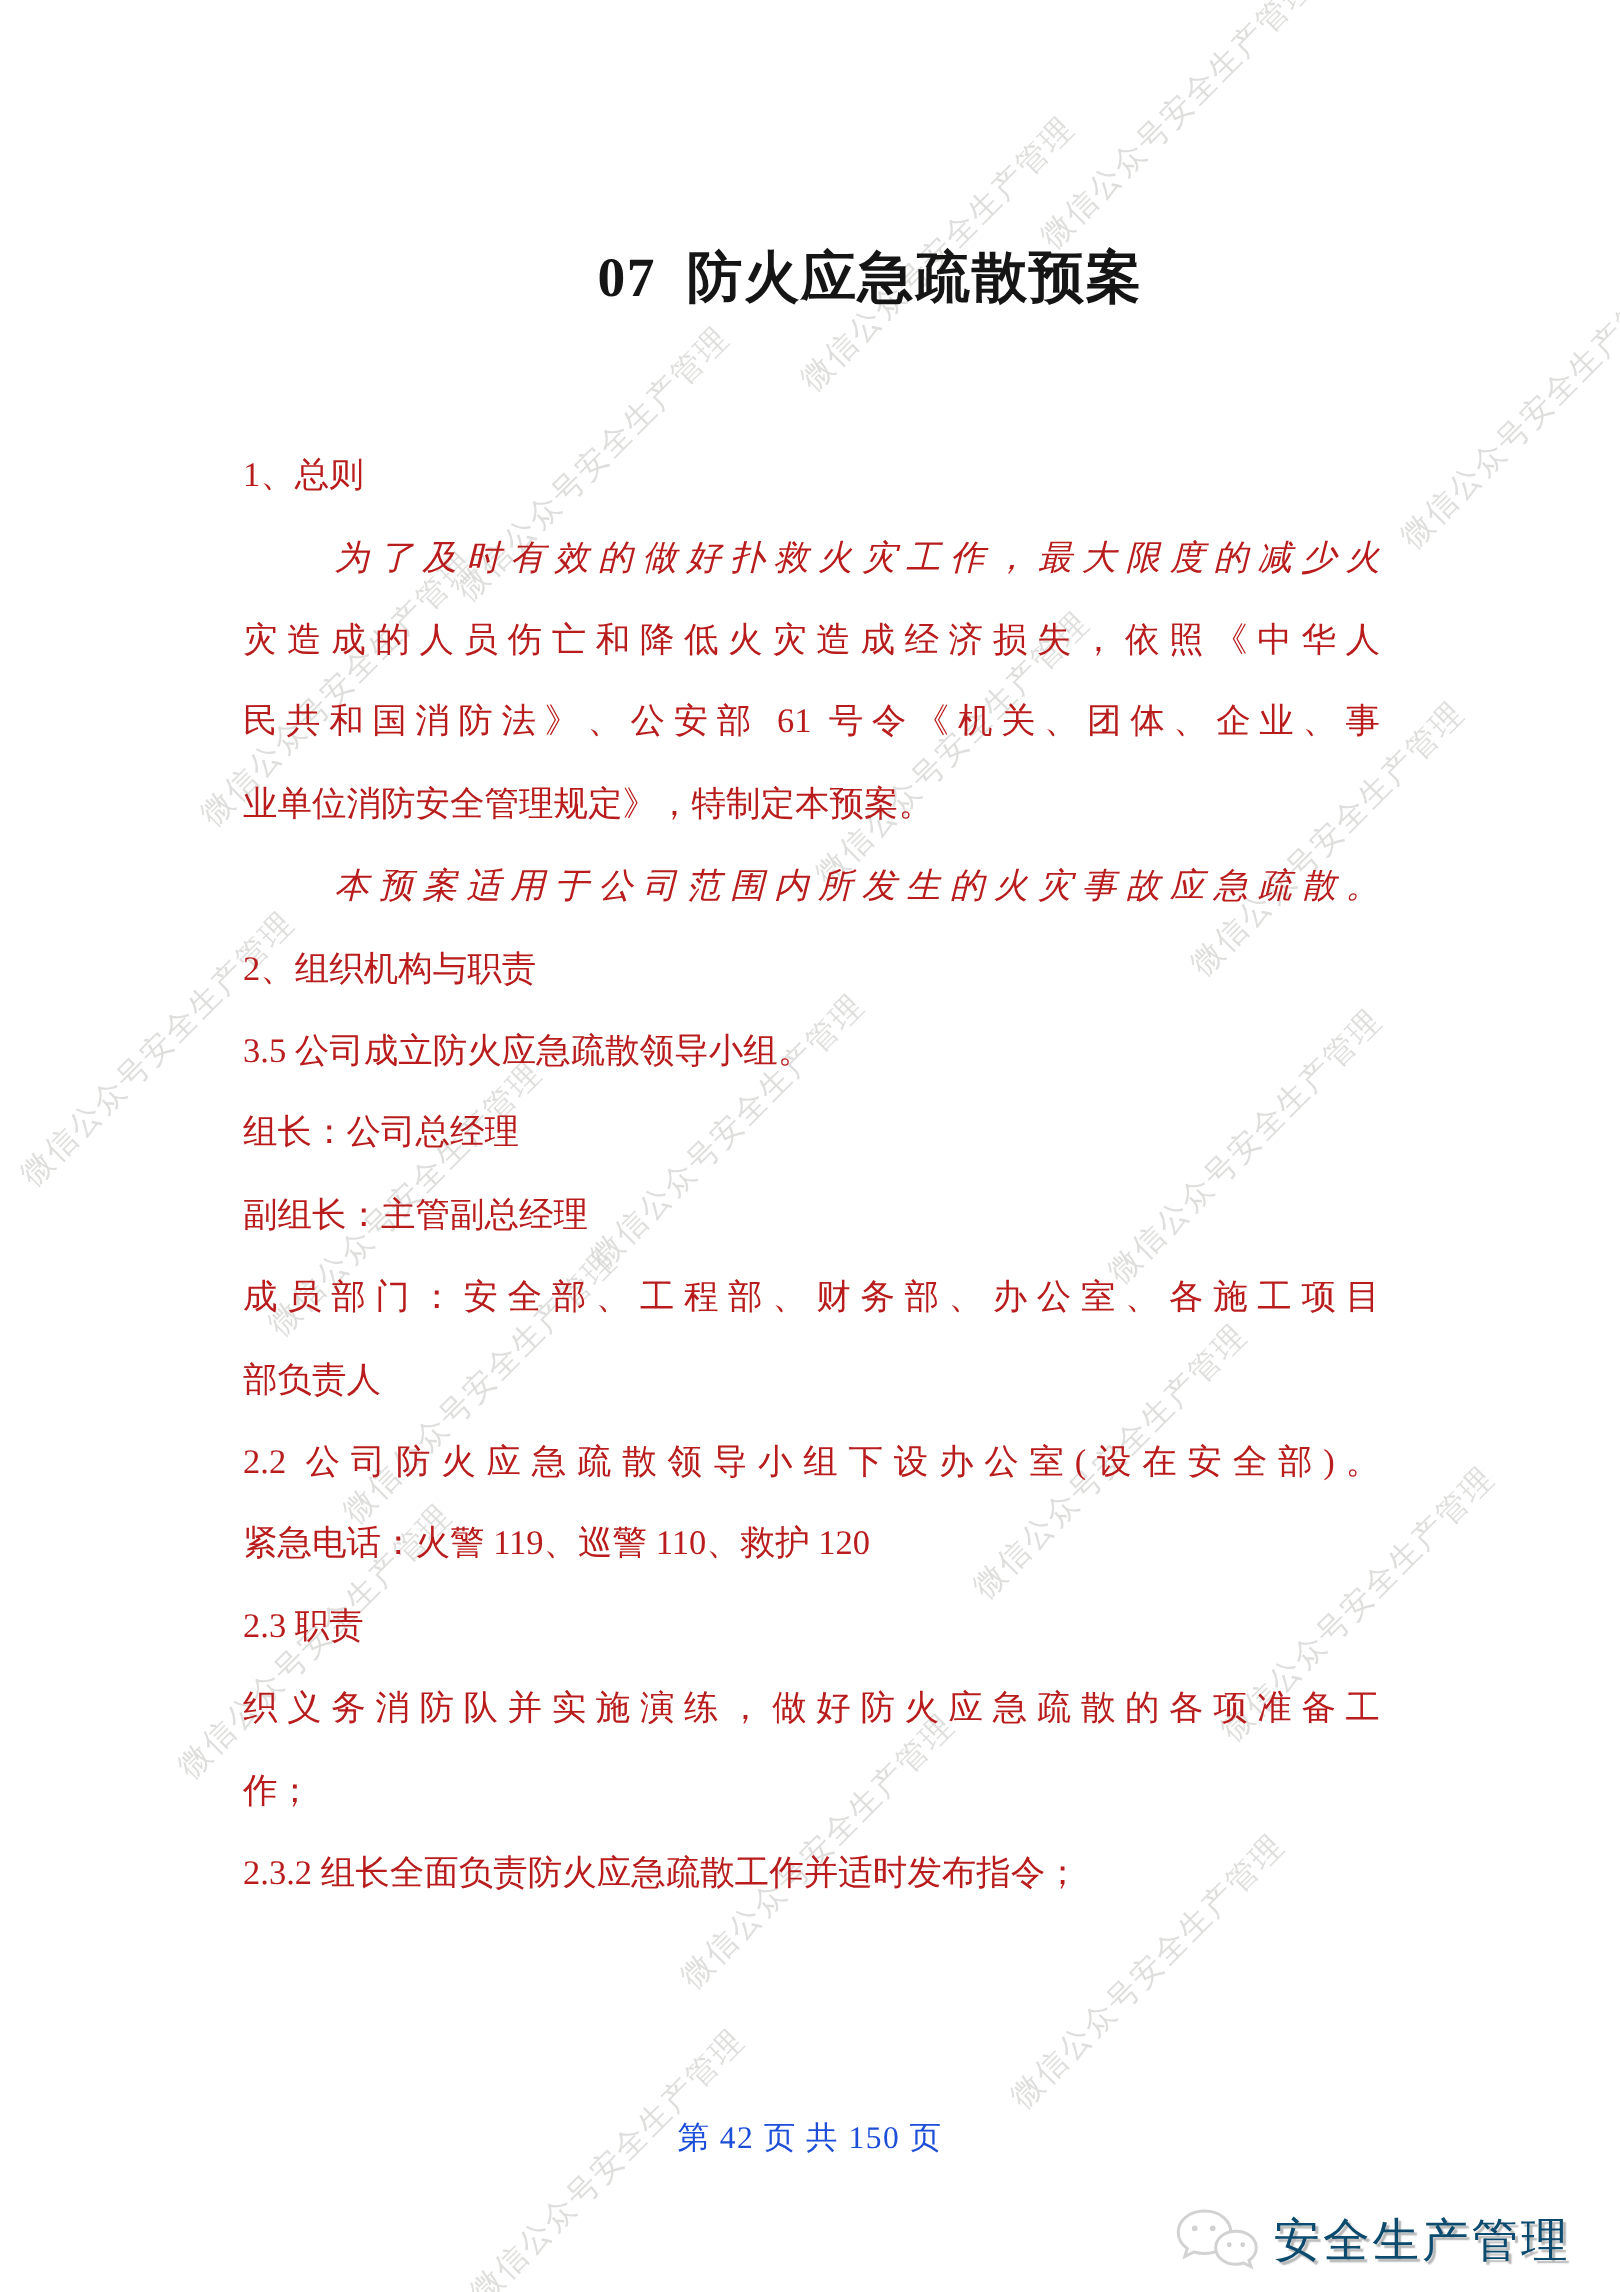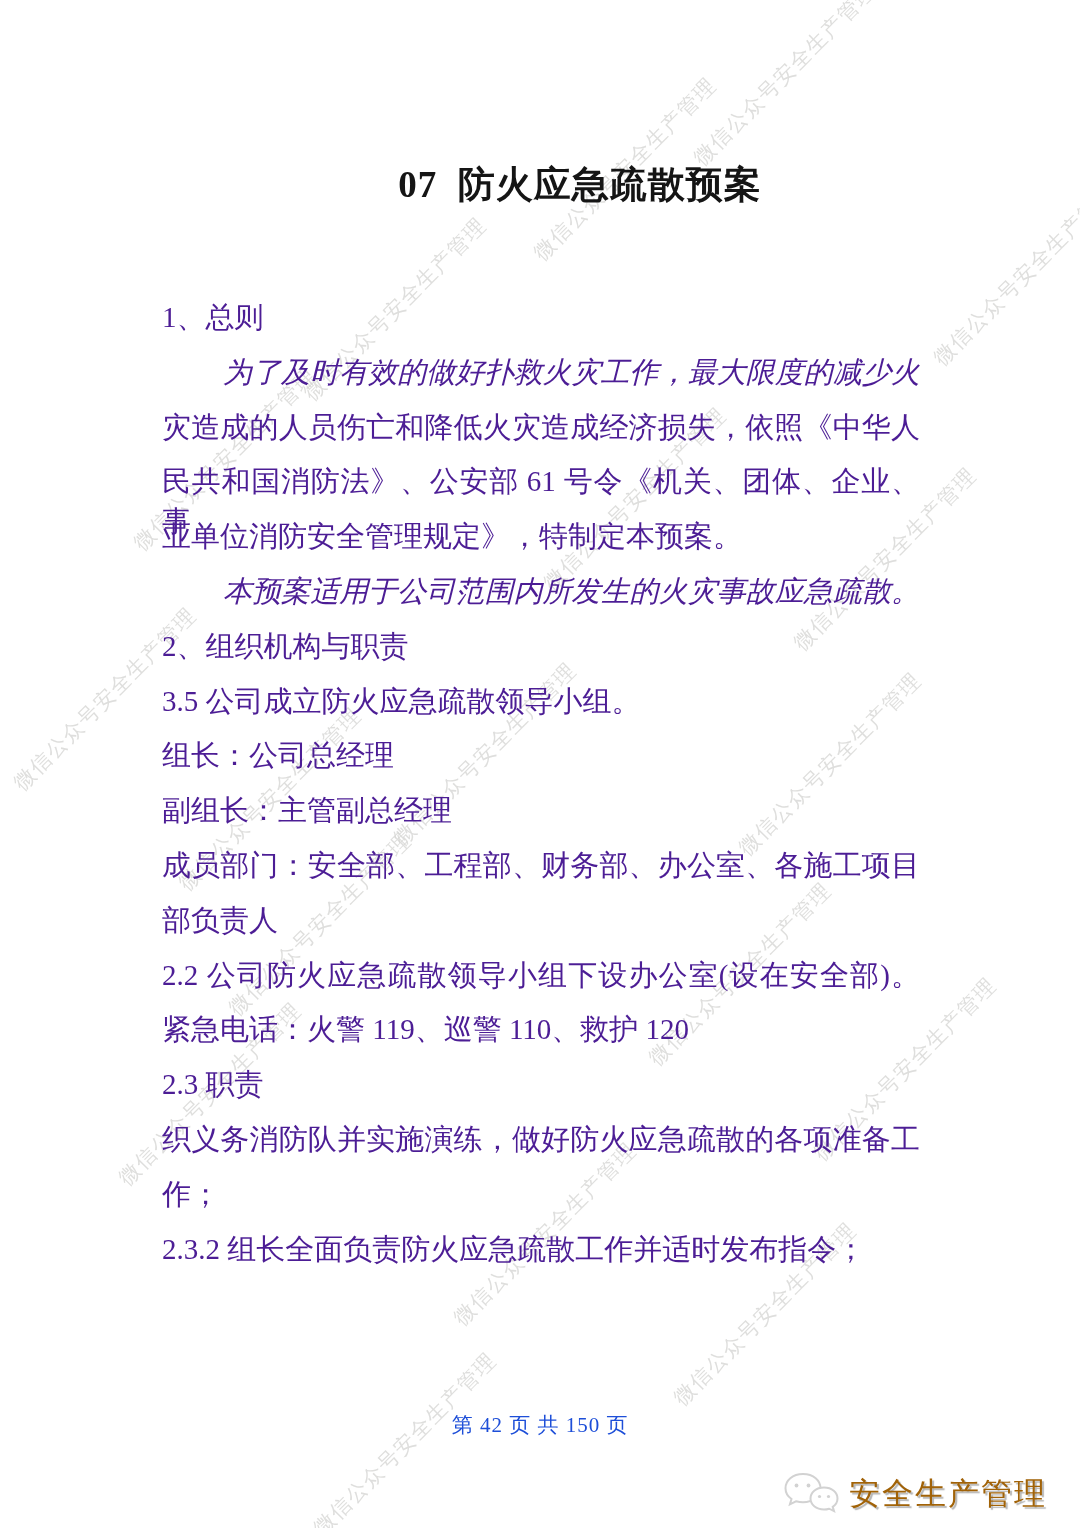--- a/index.html
+++ b/index.html
@@ -20,40 +20,40 @@
   }
   
   .doc-title {
     position:absolute; top:160px; left:0; width:1080px;
     text-align:center; font-size:37px; font-weight:bold;
     letter-spacing:1px; white-space:pre; color:#151515;margin-left:40px;
   }
   
   .doc-body { position:absolute; top:297px; left:162px; width:758px; }
   .line {
-    height:54.8px; font-size:29px; line-height:40px;
-    white-space:pre; overflow:visible; color:#4c1d95;
+    height:54.8px; font-size:23px; line-height:40px;
+    white-space:pre; overflow:visible; color:#b91c1c;
   }
   .line.justify { text-align:justify; text-align-last:justify; white-space:normal; }
   .line.indent { padding-left:61px;font-style:italic; }
   
   .pageno {
     position:absolute; top:1411px; left:0; width:1080px;
     text-align:center; font-size:21px; letter-spacing:1px; color:#1d4ed8;
     white-space:pre;
   }
   
   .brand {
     position:absolute; right:33px; bottom:11px;
     display:flex; align-items:center; gap:10px;
   }
   .brand-icon { display:block; }
   .brand-name {
     font-family:"Liberation Sans","DejaVu Sans",sans-serif;
-    font-size:31px; letter-spacing:2px; color:#a16207;
+    font-size:31px; letter-spacing:2px; color:#0c4a6e;
     text-shadow:2px 2px 1px #b5b5b5, -1px -1px 0 #ffffff;
     white-space:pre;
   }
 </style>
 </head>
 <body>
 
 <div class="page">
 
   <div class="wm-layer">

